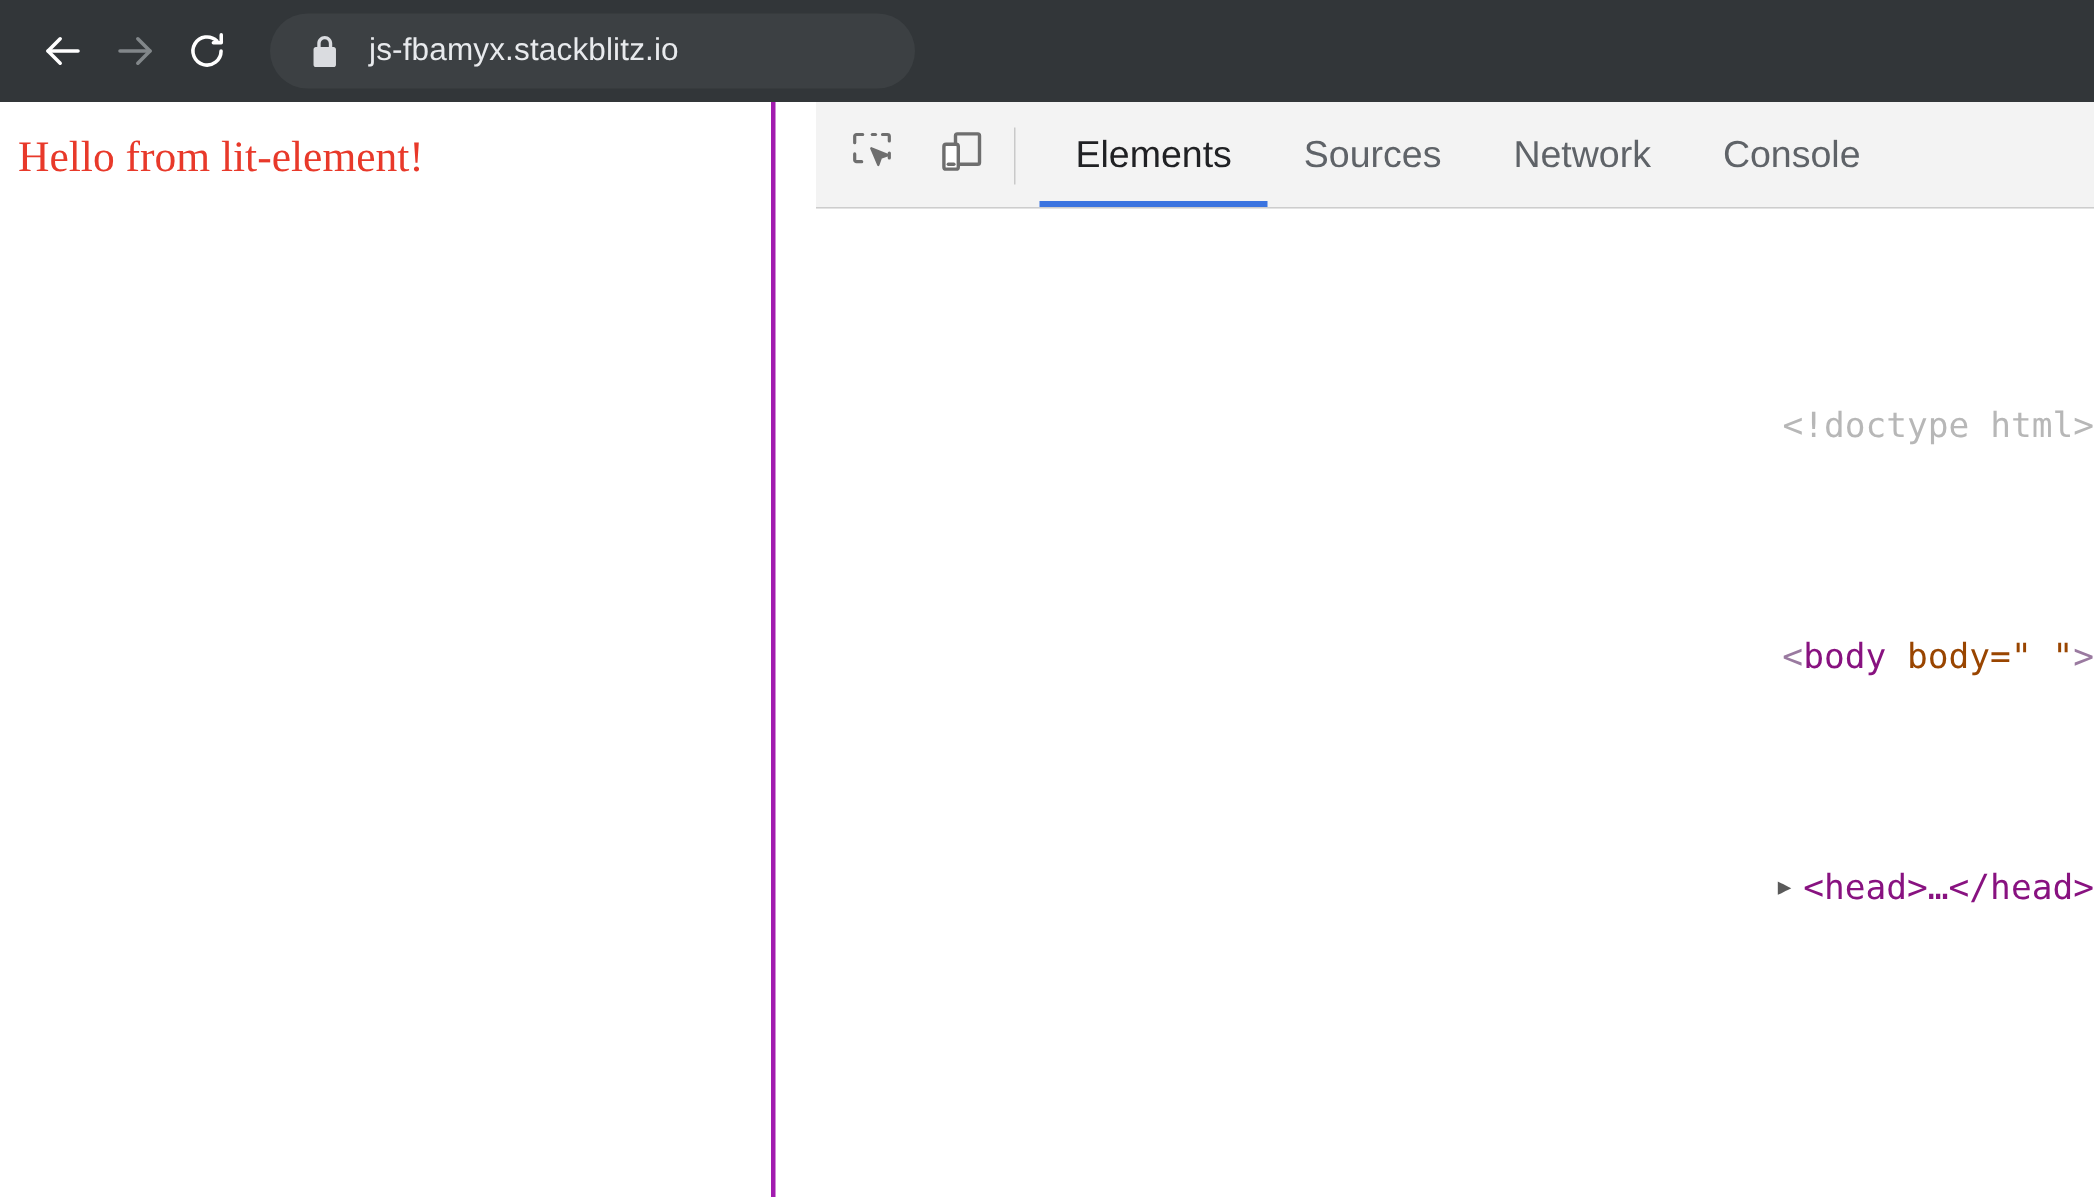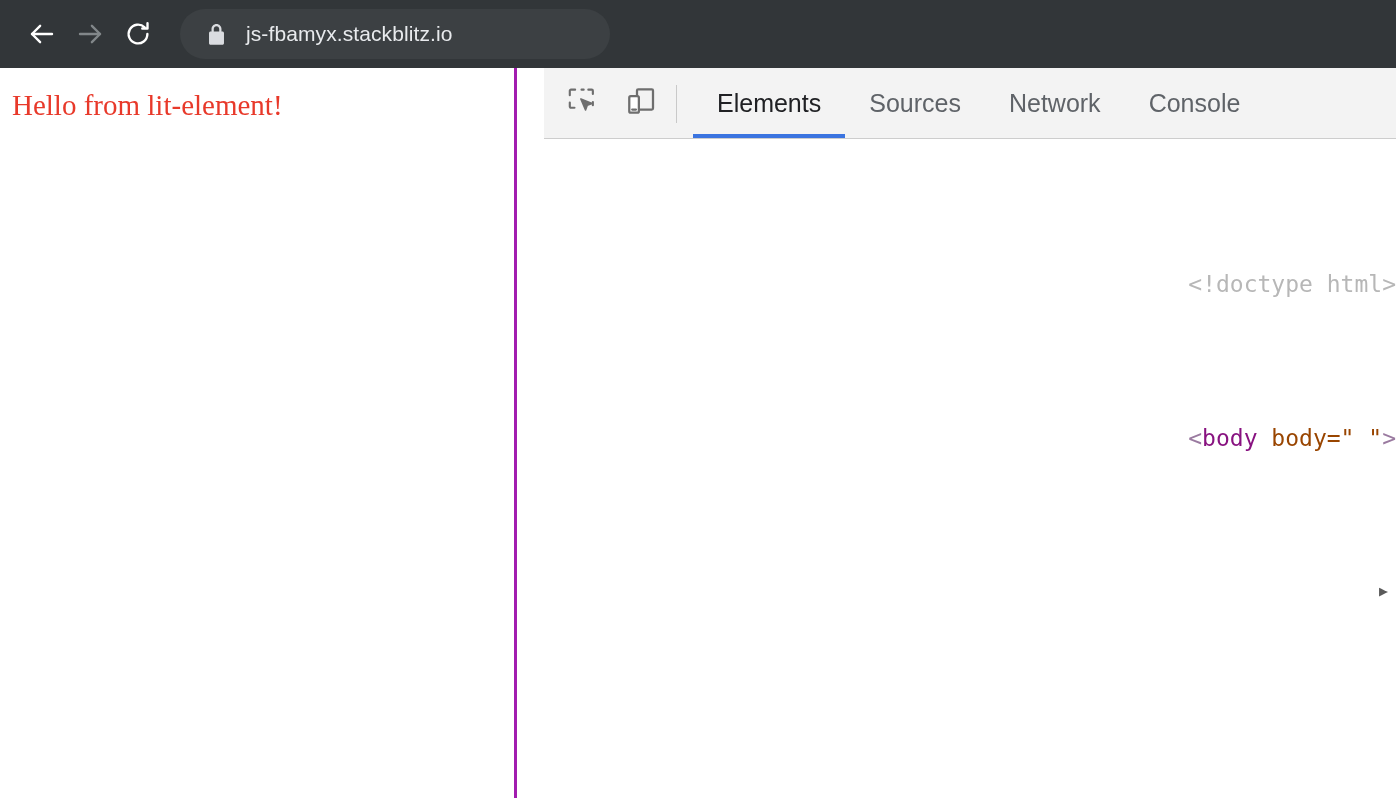--- a/index.html
+++ b/index.html
@@ -265,20 +265,21 @@
         <span class="tok-doctype">&lt;!doctype html&gt;</span>
       </div>
 
       <div class="node-row">
         <span class="tw empty"></span>
         <span class="tok-bracket">&lt;</span><span class="tok-tag">body</span><span class="tok-text"> </span><span class="tok-attr">body</span><span class="tok-attr">=</span><span class="tok-attr">" "</span><span class="tok-bracket">&gt;</span>
       </div>
 
       <div class="node-row ind1">
         <span class="tw closed"></span>
+        <span class="tok-tag">&lt;head&gt;…&lt;/head&gt;</span>
       </div>
 
 
       
 
       
 
       
 
       

